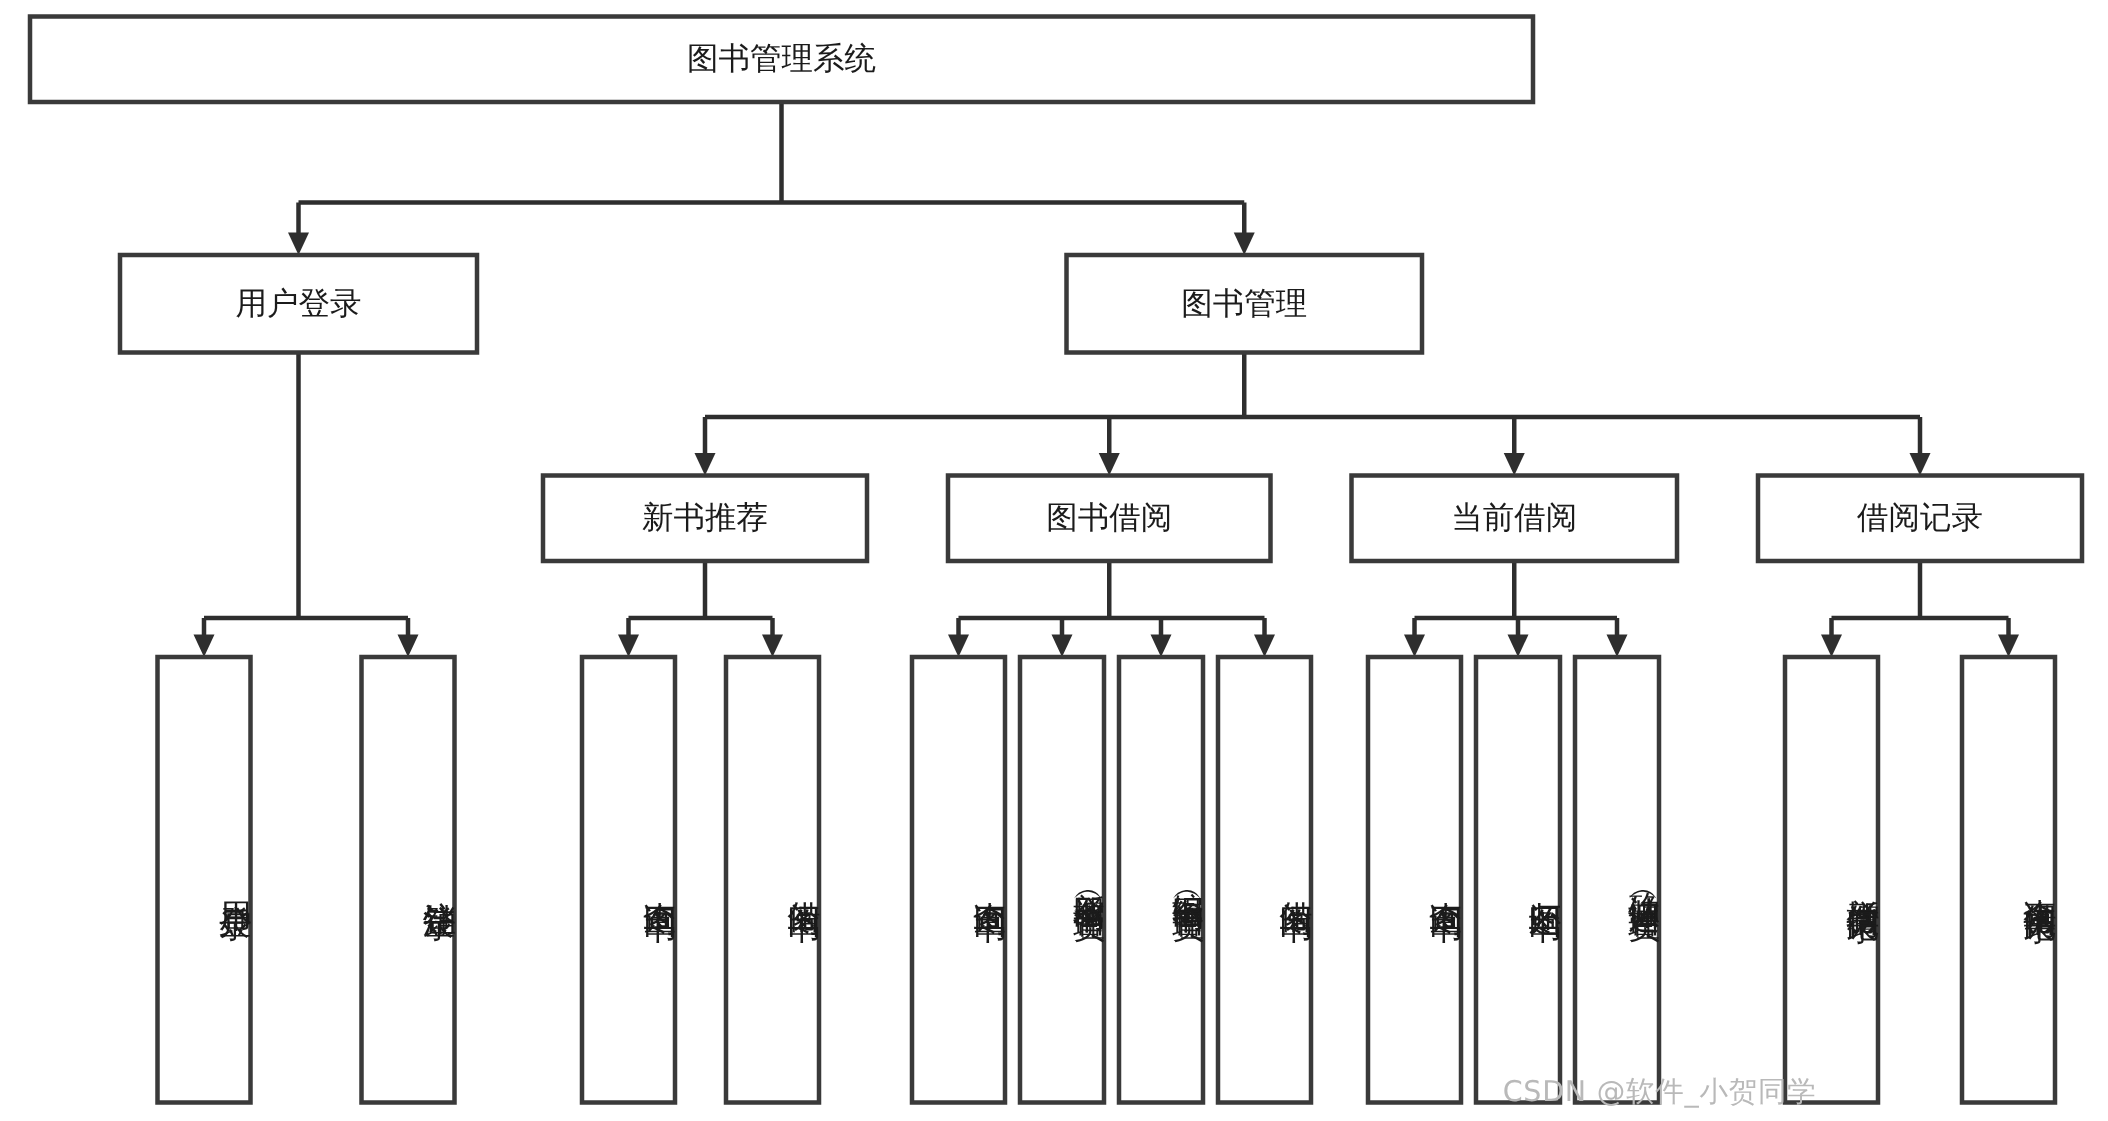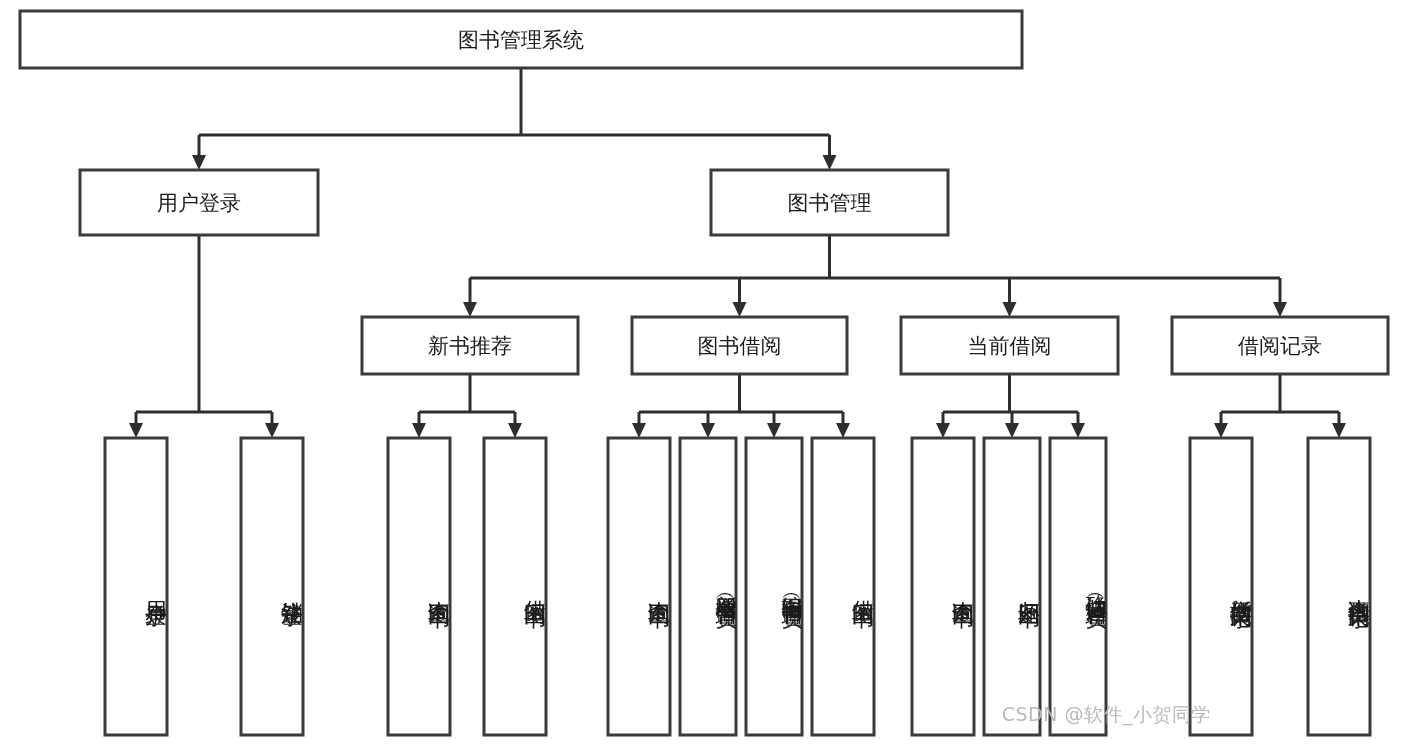--- a/index.html
+++ b/index.html
@@ -60,21 +60,21 @@
     text-align: center;
     white-space: nowrap;
     display: flex;
     align-items: flex-start;
     justify-content: center;
     pointer-events: none;
   }
   .watermark {
     position: absolute;
     right: 8px;
-    bottom: 19px;
+    bottom: 6px;
     font-family: "DejaVu Sans", "Liberation Sans", sans-serif;
     font-size: 19px;
     color: #b9b9b9;
     white-space: nowrap;
     letter-spacing: 0.5px;
   }
 </style>
 </head>
 <body>
 

